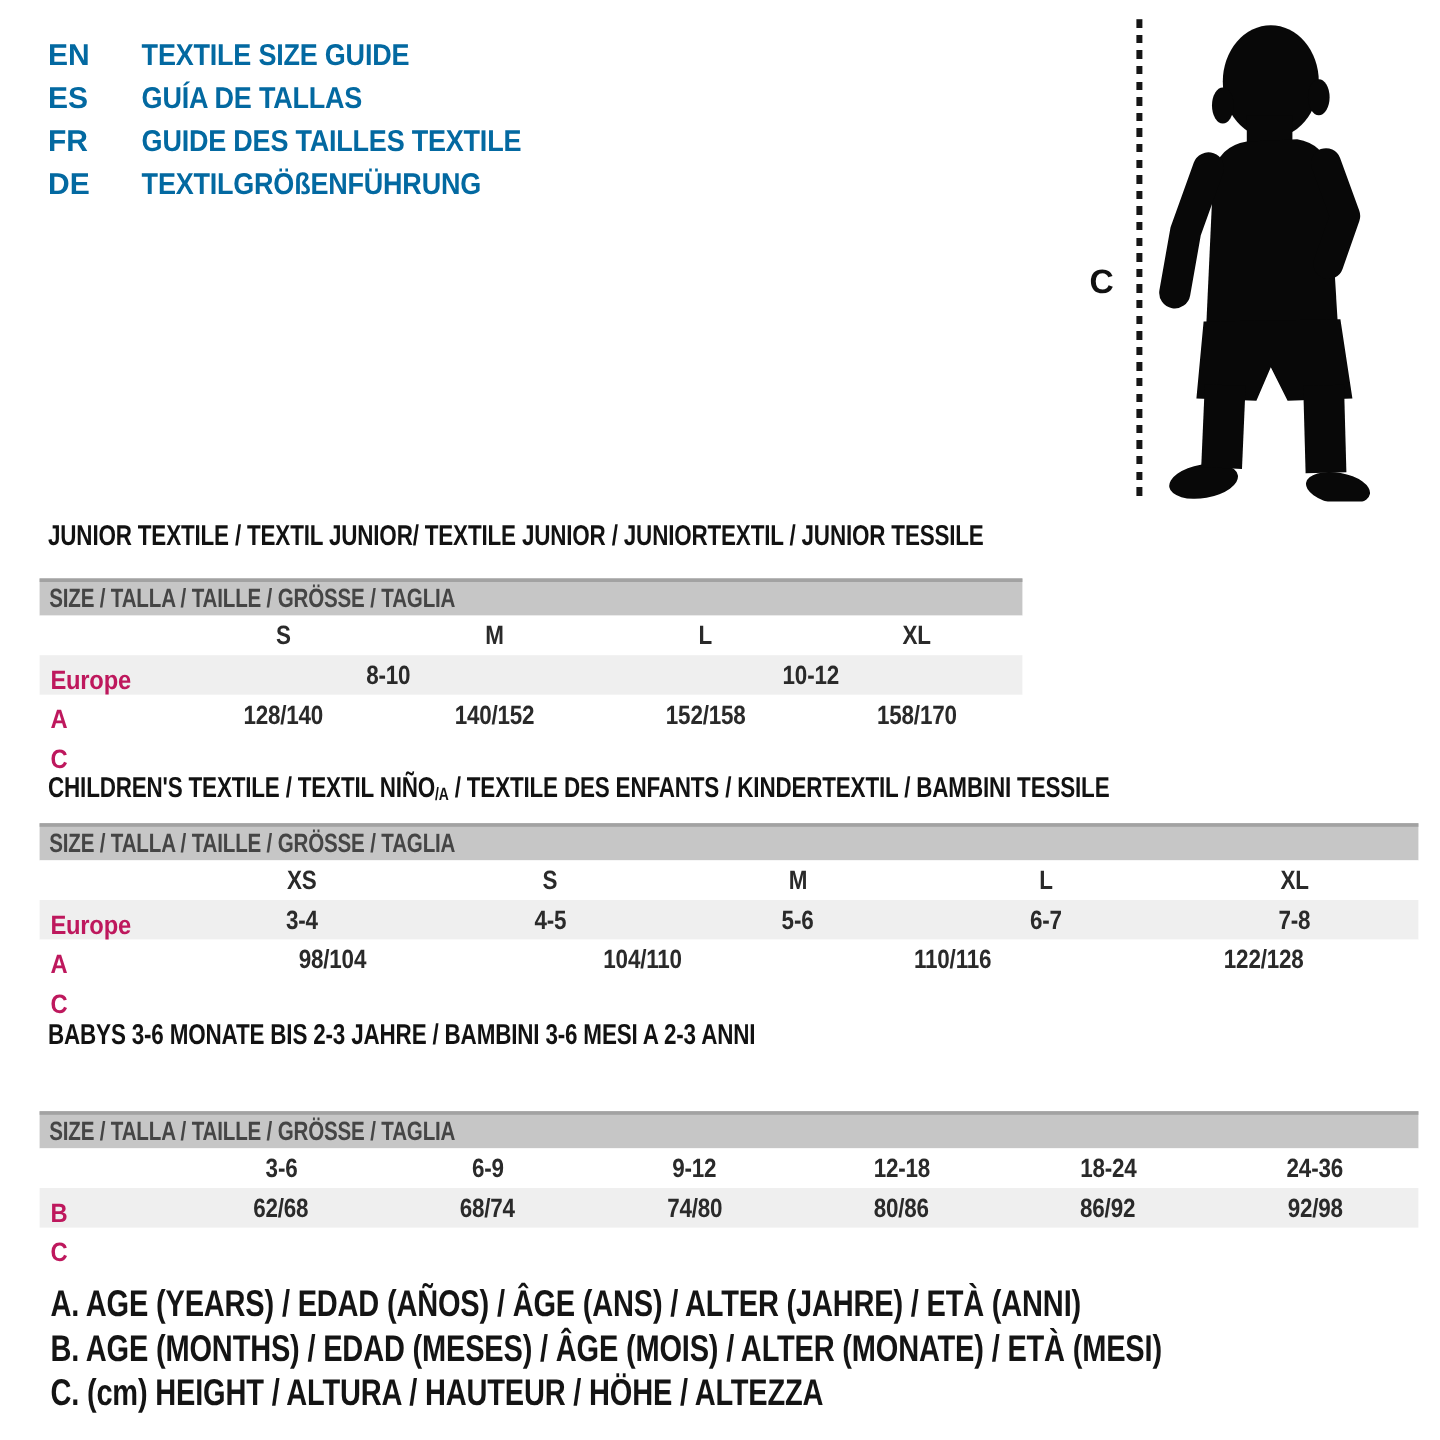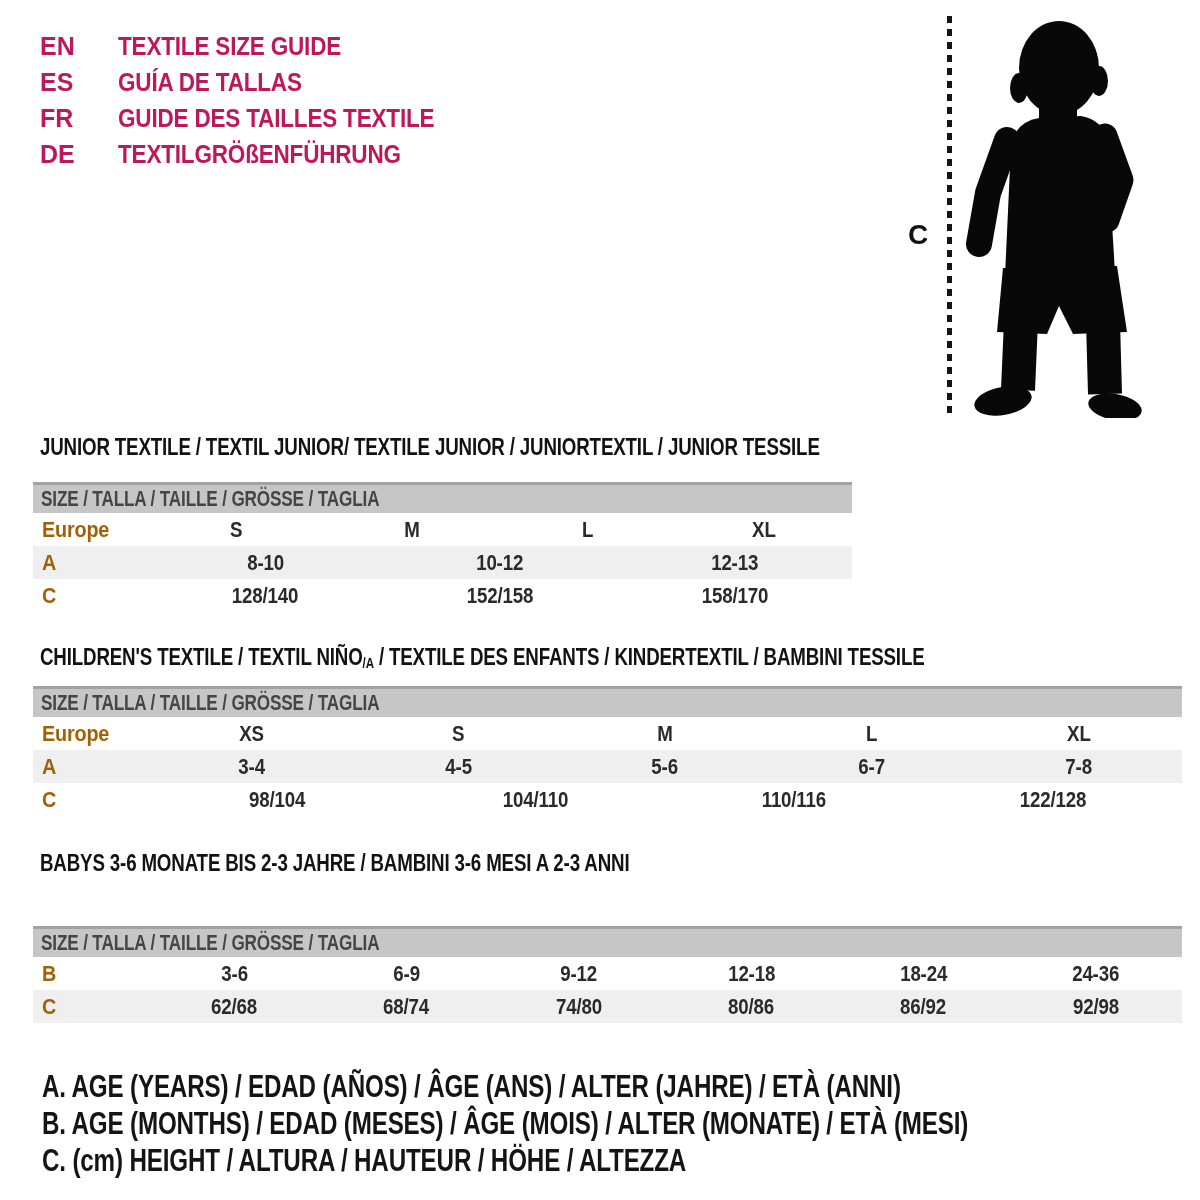--- a/index.html
+++ b/index.html
@@ -13,21 +13,21 @@
   .canvas{
     position:relative;width:1200px;height:1200px;background:#fff;overflow:hidden;
     font-family:"Liberation Sans","DejaVu Sans",sans-serif;
     font-weight:bold;color:var(--ink);
   }
   .cx{display:inline-block;white-space:nowrap;transform:scaleX(0.78);transform-origin:0 50%;letter-spacing:-0.2px;}
   .cx9{display:inline-block;white-space:nowrap;transform:scaleX(0.9);transform-origin:0 50%;letter-spacing:-0.2px;}
   .cellv{display:inline-block;white-space:nowrap;transform:scaleX(0.85);transform-origin:50% 50%;letter-spacing:-0.2px;}
 
   
-  .languages{position:absolute;left:40px;top:28px;font-size:25px;line-height:36px;color:#be185d;}
+  .languages{position:absolute;left:40px;top:28px;font-size:25px;line-height:36px;color:#0369a1;}
   .lang-row{display:flex;}
   .lang-code{width:78px;flex:none;}
 
   
   .measure-line{
     position:absolute;left:947px;top:16px;width:5px;height:402px;
     background:repeating-linear-gradient(to bottom,#151515 0 7px,transparent 7px 13px);
   }
   .measure-label{position:absolute;left:908px;top:220px;font-size:28px;line-height:30px;color:#111;}
   .baby-svg{position:absolute;left:955px;top:18px;}
@@ -44,21 +44,21 @@
   .t-junior{top:482px;width:819px;}
   .t-children{top:686px;width:1149px;}
   .t-babies{top:926px;width:1149px;}
   .bar{
     height:31px;background:var(--table-header-bg);
     border-top:3px solid var(--table-header-border);
     line-height:27px;padding-left:8px;color:#454545;font-size:22px;
   }
   .trow{display:flex;height:33px;line-height:33px;background:#fff;}
   .trow.alt{background:var(--alt-row-bg);}
-  .rlabel{flex:none;width:115px;padding-left:9px;color:#a16207;}
+  .rlabel{flex:none;width:115px;padding-left:9px;color:#be185d;margin-top:37px;}
   .tcell{flex:1;text-align:center;color:#2a2a2a;}
 
   
   .legend{position:absolute;left:42px;top:1068px;font-size:31px;line-height:37px;color:#141414;}
 </style>
 </head>
 <body>
 
 <div class="canvas">
 
@@ -113,25 +113,25 @@
       <span class="rlabel"><span class="cx9">Europe</span></span>
       <span class="tcell"><span class="cellv">S</span></span>
       <span class="tcell"><span class="cellv">M</span></span>
       <span class="tcell"><span class="cellv">L</span></span>
       <span class="tcell"><span class="cellv">XL</span></span>
     </div>
     <div class="trow alt">
       <span class="rlabel"><span class="cx9">A</span></span>
       <span class="tcell"><span class="cellv">8-10</span></span>
       <span class="tcell"><span class="cellv">10-12</span></span>
-      <span class="tcell"><span class="cellv">12-13</span></span>
     </div>
     <div class="trow">
       <span class="rlabel"><span class="cx9">C</span></span>
       <span class="tcell"><span class="cellv">128/140</span></span>
+      <span class="tcell"><span class="cellv">140/152</span></span>
       <span class="tcell"><span class="cellv">152/158</span></span>
       <span class="tcell"><span class="cellv">158/170</span></span>
     </div>
   </div>
 
   <div class="heading h-children">
     <span class="cx"><span>CHILDREN'S TEXTILE / TEXTIL NIÑO</span><sub>/A</sub><span> / TEXTILE DES ENFANTS / KINDERTEXTIL / BAMBINI TESSILE</span></span>
   </div>
   <div class="stable t-children">
     <div class="bar">

